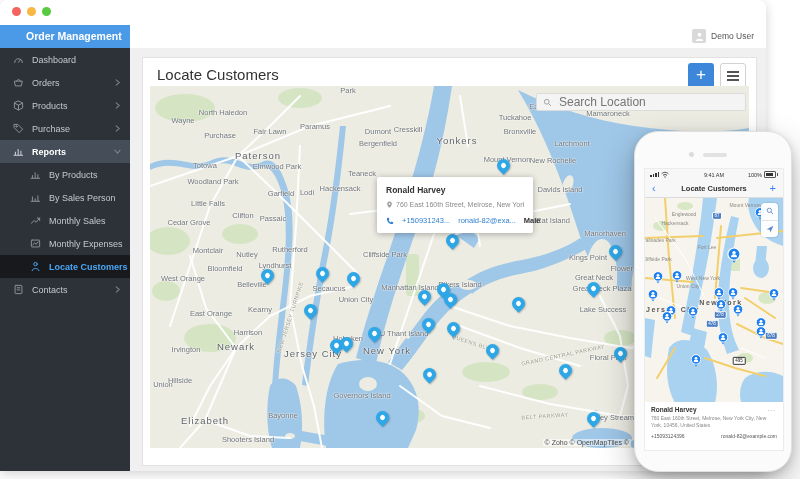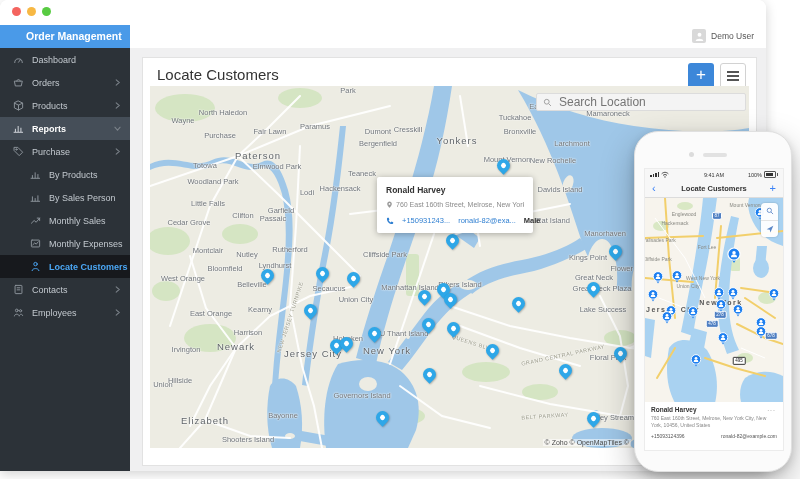--- a/index.html
+++ b/index.html
@@ -167,50 +167,50 @@
             <path d="M2,4.5 L8,7.5 L14,4.5 M8,7.5 V14.5"></path>
           </svg>
         </span>
         <span>Products</span>
         <span class="chev">
           <svg viewBox="0 0 8 8" fill="none" stroke="currentColor" stroke-width="1.2" stroke-linecap="round">
             <path d="M2.5,1 L6,4 L2.5,7"></path>
           </svg>
         </span>
       </div>
+      <div class="side-item">
+        <span class="icon">
+          <svg viewBox="0 0 16 16" fill="none" stroke="currentColor" stroke-width="1.4" stroke-linecap="round" stroke-linejoin="round">
+            <path d="M2,2 h5 l7,7 -5,5 -7,-7 Z"></path>
+            <circle cx="5" cy="5" r="1"></circle>
+          </svg>
+        </span>
+        <span>Purchase</span>
+        <span class="chev">
+          <svg viewBox="0 0 8 8" fill="none" stroke="currentColor" stroke-width="1.2" stroke-linecap="round">
+            <path d="M2.5,1 L6,4 L2.5,7"></path>
+          </svg>
+        </span>
+      </div>
       <div class="side-item head">
         <span class="icon">
           <svg viewBox="0 0 16 16" fill="none" stroke="currentColor" stroke-width="1.4" stroke-linecap="round" stroke-linejoin="round">
             <line x1="3.5" y1="12.5" x2="3.5" y2="9"></line>
             <line x1="7.5" y1="12.5" x2="7.5" y2="5"></line>
             <line x1="11.5" y1="12.5" x2="11.5" y2="7.5"></line>
             <line x1="1.5" y1="13.5" x2="14" y2="13.5"></line>
           </svg>
         </span>
         <span>Reports</span>
         <span class="chev down">
           <svg viewBox="0 0 8 8" fill="none" stroke="currentColor" stroke-width="1.2" stroke-linecap="round">
             <path d="M2.5,1 L6,4 L2.5,7"></path>
           </svg>
         </span>
       </div>
-      <div class="side-item">
-        <span class="icon">
-          <svg viewBox="0 0 16 16" fill="none" stroke="currentColor" stroke-width="1.4" stroke-linecap="round" stroke-linejoin="round">
-            <path d="M2,2 h5 l7,7 -5,5 -7,-7 Z"></path>
-            <circle cx="5" cy="5" r="1"></circle>
-          </svg>
-        </span>
-        <span>Purchase</span>
-        <span class="chev">
-          <svg viewBox="0 0 8 8" fill="none" stroke="currentColor" stroke-width="1.2" stroke-linecap="round">
-            <path d="M2.5,1 L6,4 L2.5,7"></path>
-          </svg>
-        </span>
-      </div>
       <div class="side-item sub">
         <span class="icon">
           <svg viewBox="0 0 16 16" fill="none" stroke="currentColor" stroke-width="1.4" stroke-linecap="round" stroke-linejoin="round">
             <line x1="3.5" y1="13" x2="3.5" y2="9.5"></line>
             <line x1="7.5" y1="13" x2="7.5" y2="5.5"></line>
             <line x1="11.5" y1="13" x2="11.5" y2="8"></line>
             <line x1="1.5" y1="13.5" x2="14" y2="13.5"></line>
           </svg>
         </span>
         <span>By Products</span>
@@ -255,36 +255,20 @@
       </div>
       <div class="side-item">
         <span class="icon">
           <svg viewBox="0 0 16 16" fill="none" stroke="currentColor" stroke-width="1.4" stroke-linecap="round" stroke-linejoin="round">
             <rect x="3" y="2" width="10" height="12" rx="1"></rect>
             <line x1="6" y1="5.5" x2="10" y2="5.5"></line>
             <line x1="6" y1="8.5" x2="10" y2="8.5"></line>
           </svg>
         </span>
         <span>Contacts</span>
-        <span class="chev">
-          <svg viewBox="0 0 8 8" fill="none" stroke="currentColor" stroke-width="1.2" stroke-linecap="round">
-            <path d="M2.5,1 L6,4 L2.5,7"></path>
-          </svg>
-        </span>
-      </div>
-      <div class="side-item">
-        <span class="icon">
-          <svg viewBox="0 0 16 16" fill="none" stroke="currentColor" stroke-width="1.4" stroke-linecap="round" stroke-linejoin="round">
-            <circle cx="5.5" cy="5" r="2"></circle>
-            <circle cx="11" cy="5.5" r="1.6"></circle>
-            <path d="M2,13 C2,9.5 9,9.5 9,13"></path>
-            <path d="M9.5,12 C10.2,9.8 14,10 14,12.5"></path>
-          </svg>
-        </span>
-        <span>Employees</span>
         <span class="chev">
           <svg viewBox="0 0 8 8" fill="none" stroke="currentColor" stroke-width="1.2" stroke-linecap="round">
             <path d="M2.5,1 L6,4 L2.5,7"></path>
           </svg>
         </span>
       </div>
     </div>
 
   <div class="content">
     <div class="card">
@@ -378,21 +362,21 @@
             <div class="mlabel" style="left: 365px; top: 31px;">Tuckahoe</div>
             <div class="mlabel" style="left: 370px; top: 45px;">Bronxville</div>
             <div class="mlabel" style="left: 399px; top: 20px;">Eastchester</div>
             <div class="mlabel" style="left: 458px; top: 27px;">Mamaroneck</div>
             <div class="mlabel" style="left: 422px; top: 57px;">Larchmont</div>
             <div class="mlabel big" style="left: 88px; top: 69px; padding-left: 40px;">Paterson</div>
             <div class="mlabel" style="left: 55px; top: 79px;">Totowa</div>
             <div class="mlabel" style="left: 127px; top: 80px;">Elmwood Park</div>
             <div class="mlabel" style="left: 63px; top: 95px;">Woodland Park</div>
             <div class="mlabel" style="left: 212px; top: 87px;">Teaneck</div>
-            <div class="mlabel" style="left: 131px; top: 107px; margin-top: 17px;">Garfield</div>
+            <div class="mlabel" style="left: 131px; top: 107px;">Garfield</div>
             <div class="mlabel" style="left: 157px; top: 106px;">Lodi</div>
             <div class="mlabel" style="left: 190px; top: 102px;">Hackensack</div>
             <div class="mlabel" style="left: 357px; top: 73px;">Mount Vernon</div>
             <div class="mlabel" style="left: 403px; top: 74px;">New Rochelle</div>
             <div class="mlabel" style="left: 58px; top: 117px;">Little Falls</div>
             <div class="mlabel" style="left: 93px; top: 129px;">Clifton</div>
             <div class="mlabel" style="left: 123px; top: 132px;">Passaic</div>
             <div class="mlabel" style="left: 39px; top: 136px;">Cedar Grove</div>
             <div class="mlabel" style="left: 410px; top: 103px;">Davids Island</div>
             <div class="mlabel" style="left: 403px; top: 134px;">Rat Island</div>

